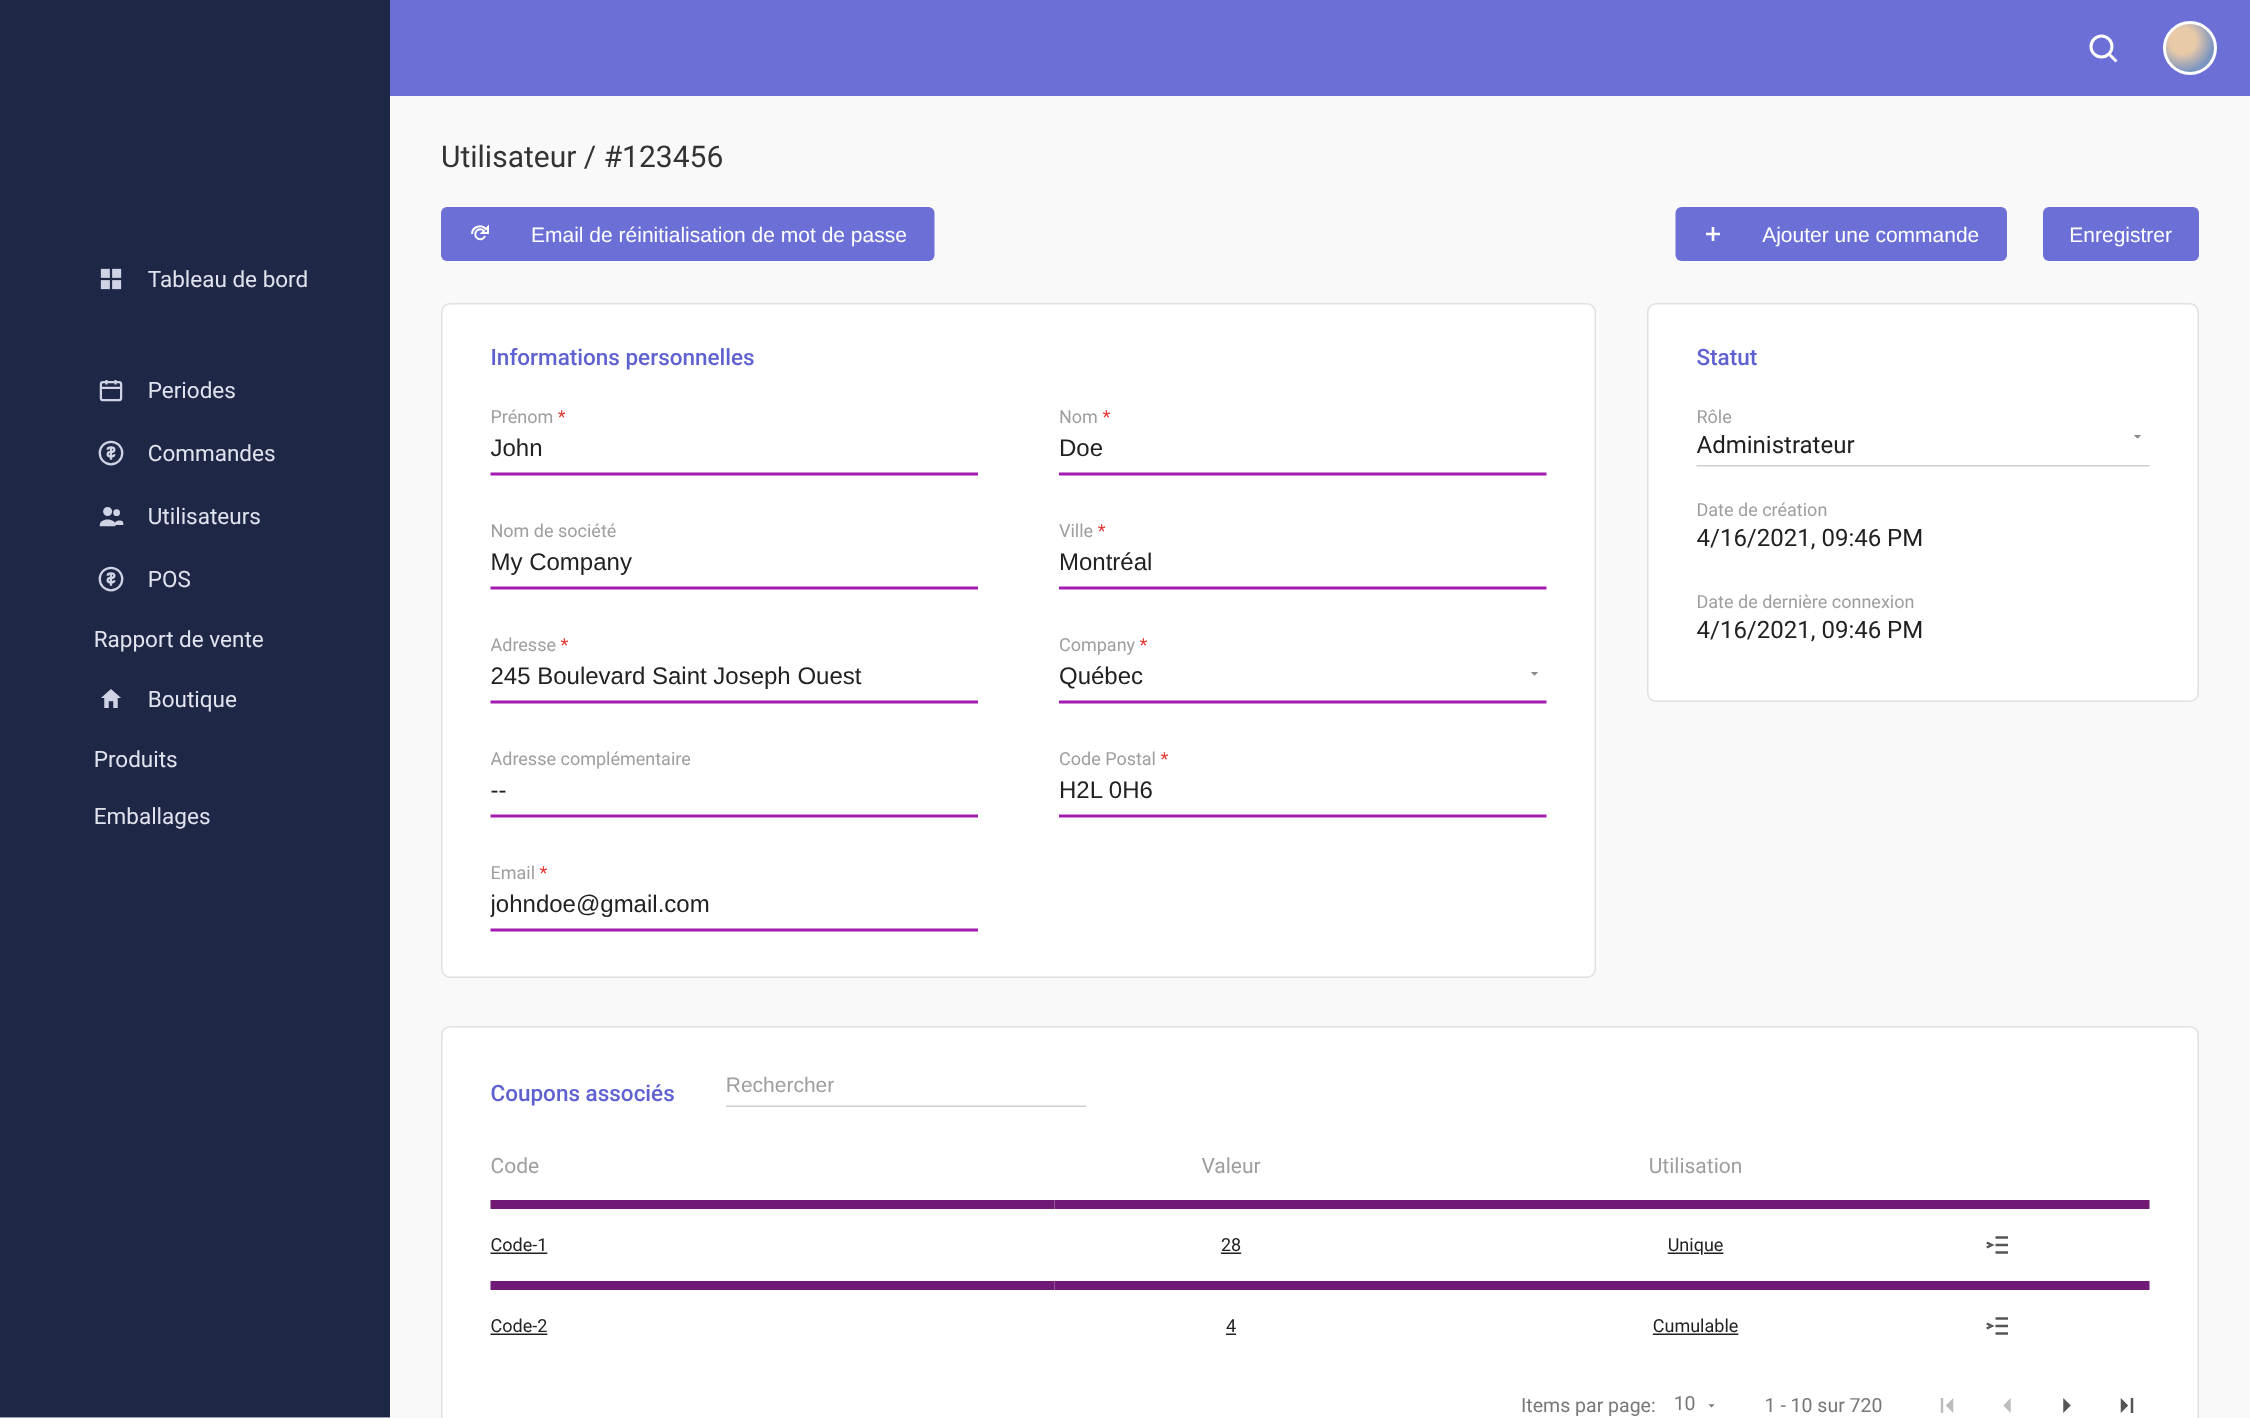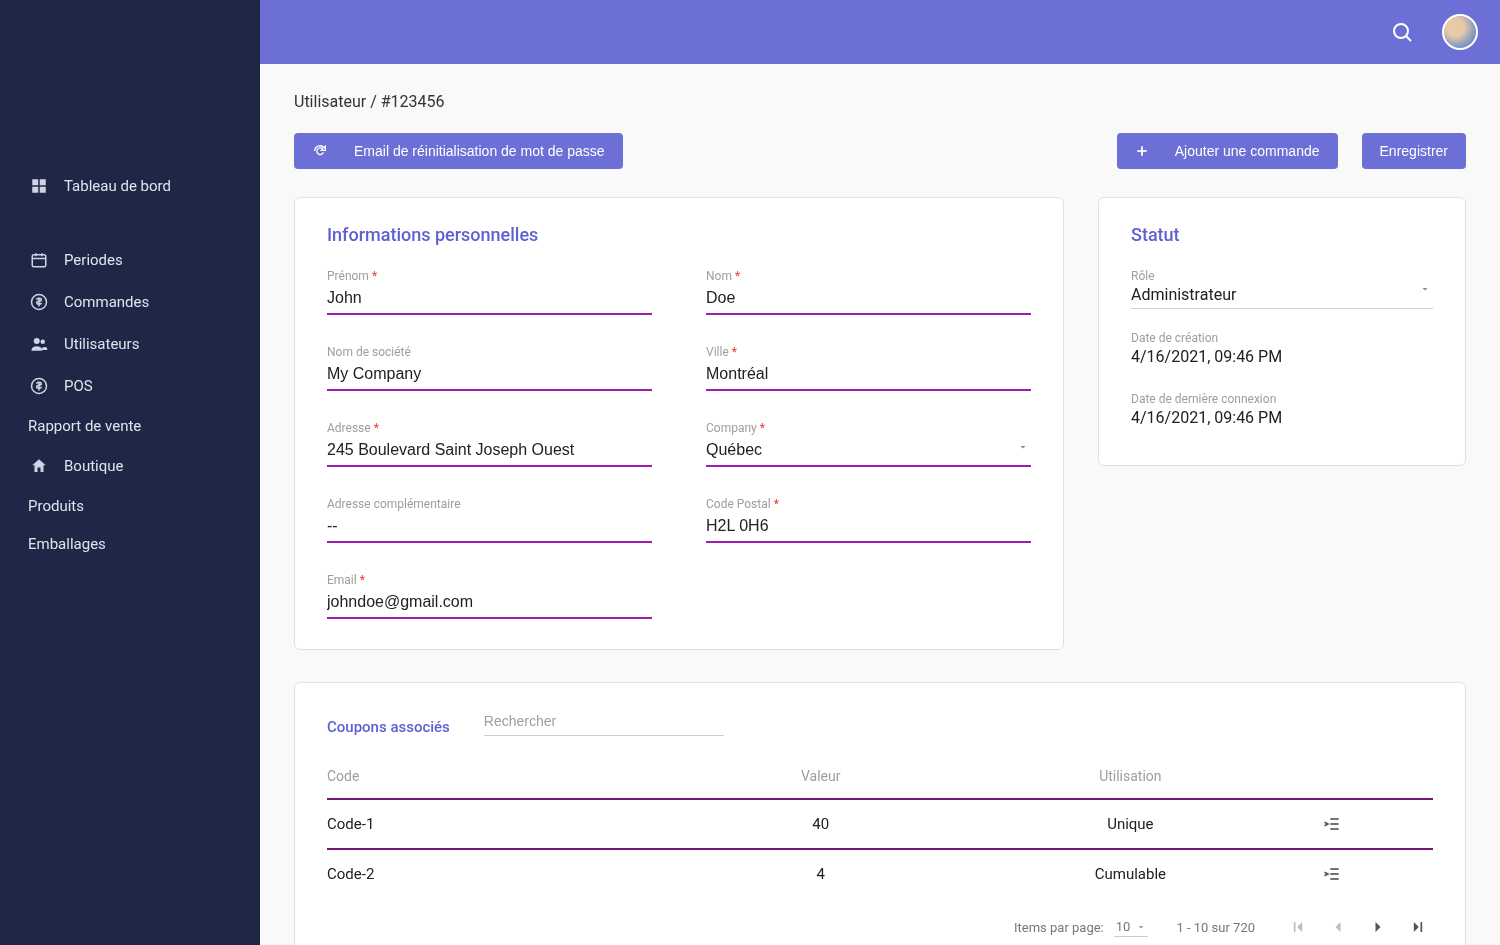--- a/index.html
+++ b/index.html
@@ -19,20 +19,21 @@
   .sidebar {
     width: 260px;
     background: #1f2747;
     color: #fff;
     flex-shrink: 0;
     padding-top: 0;
     display: flex;
     flex-direction: column;
     position: relative;
     background-image: linear-gradient(rgba(31,39,71,0.95), rgba(31,39,71,0.95));
+    align-items: center;
   }
   .sidebar-logo { height: 155px; }
   .nav { padding: 10px 0; }
   .nav-group-spacer { height: 32px; }
   .nav-item {
     display: flex;
     align-items: center;
     padding: 10px 20px 10px 28px;
     color: #e0e3ed;
     font-size: 15px;
@@ -57,21 +58,21 @@
   }
   .avatar {
     width: 36px; height: 36px; border-radius: 50%; background: radial-gradient(circle at 35% 35%, #e8c9a8 30%, #7b95c1 70%);
     border: 2px solid #fff;
     cursor:pointer;
   }
 
   
   .content { flex:1; overflow:auto; padding: 22px 34px; }
   .page-title {
-    font-size: 16px;
+    font-size: 20px;
     font-weight: 400;
     color: #333;
     margin: 6px 0 22px 0;
   }
   .action-bar {
     display:flex; justify-content:space-between; margin-bottom: 28px;
   }
   .action-bar .right { display:flex; gap: 24px; }
   .btn {
     background: #6c6fd5;
@@ -93,21 +94,21 @@
     border: 1px solid #e0e0e0;
     border-radius: 6px;
     padding: 26px 32px 30px 32px;
   }
   .card.form-card { flex: 1; }
   .card.side-card { width: 368px; }
 
   .section-title {
     color: #5e61cf;
     font-weight: 500;
-    font-size: 18px;
+    font-size: 15px;
     margin-bottom: 24px;
   }
 
   .form-grid {
     display:grid;
     grid-template-columns: 1fr 1fr;
     gap: 30px 54px;
   }
   .field { position: relative; }
   .field-label {
@@ -144,24 +145,25 @@
   .search-field {
     border:none; border-bottom:1px solid #cfcfcf; background:transparent; font-size:14px; padding:6px 0; width: 240px; outline:none; color:#212121;
   }
   .search-field::placeholder { color:#9e9e9e; }
   table.coupons-table { width:100%; border-collapse: collapse; }
   table.coupons-table th {
     text-align:left; font-weight:400; color:#9e9e9e; font-size:14px; padding: 14px 8px 14px 0;
   }
   table.coupons-table th.center, table.coupons-table td.center { text-align:center; }
   table.coupons-table td {
-    border-top: 2px solid #701a75;
+    border-top: 6px solid #701a75;
     padding: 14px 8px 14px 0;
-    font-size:15px;
+    font-size:12px;
     color:#212121;
+    text-decoration:underline;
   }
   table.coupons-table td.icon-cell { text-align:right; color:#555; width:60px;}
   .paginator {
     display:flex; align-items:center; justify-content:flex-end; gap: 28px; color:#777; font-size:13px; padding-top: 14px;
   }
   .paginator .ipp { display:flex; align-items:center; gap:10px; }
   .paginator .ipp .sel { display:flex; align-items:center; gap:6px; border-bottom:1px solid #ccc; padding:2px 2px;}
   .paginator .pnav { display:flex; gap: 10px; align-items:center; }
   .paginator .pbtn { width:30px; height:30px; display:flex; align-items:center; justify-content:center; color:#bdbdbd; cursor:pointer; }
   .paginator .pbtn.active { color:#555; }
@@ -373,21 +375,21 @@
             <tr>
               <th style="width:34%;">Code</th>
               <th class="center" style="width:22%;">Valeur</th>
               <th class="center" style="width:34%;">Utilisation</th>
               <th style="width:10%;"></th>
             </tr>
           </thead>
           <tbody>
             <tr>
               <td>Code-1</td>
-              <td class="center">40</td>
+              <td class="center">28</td>
               <td class="center">Unique</td>
               <td class="icon-cell">
                 <span>
                   <svg width="20" height="20" viewBox="0 0 24 24" fill="none" stroke="currentColor" stroke-width="2">
                       <line x1="10" y1="6" x2="20" y2="6"></line>
                       <line x1="10" y1="12" x2="20" y2="12"></line>
                       <line x1="10" y1="18" x2="20" y2="18"></line>
                       <polyline points="3,10 7,12 3,14"></polyline>
                     </svg>
                 </span>

